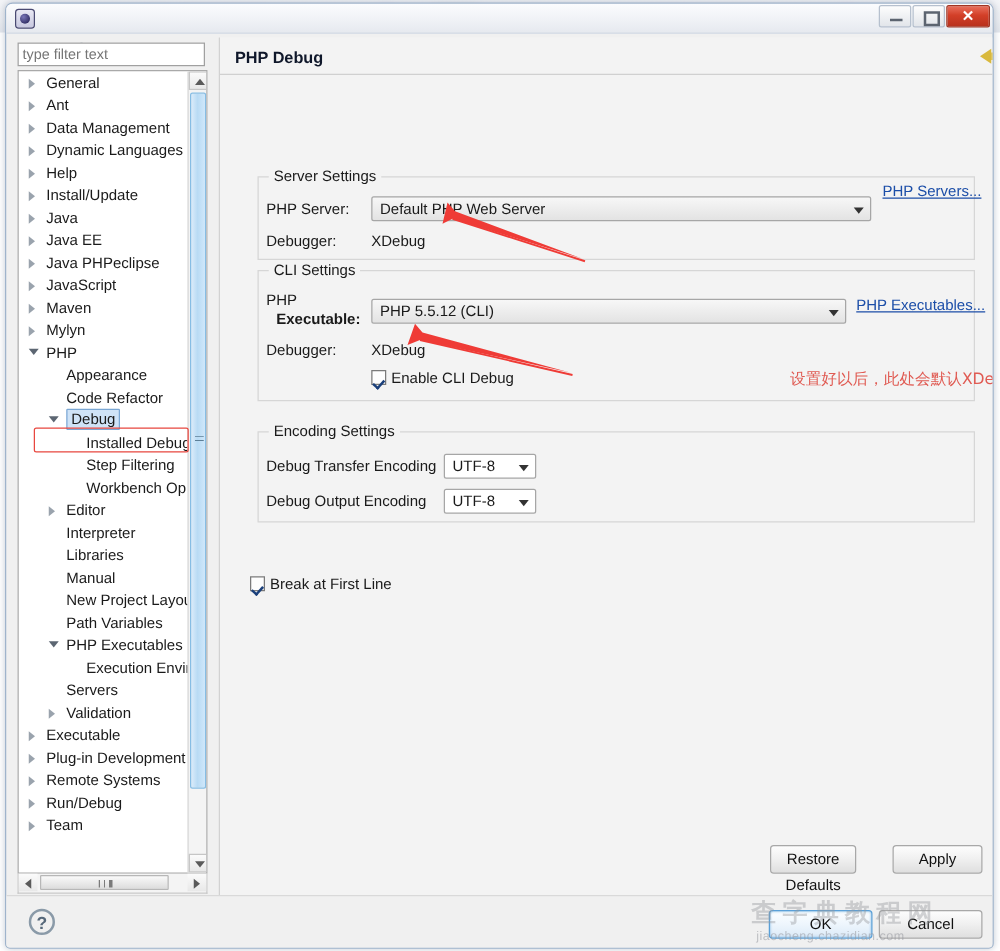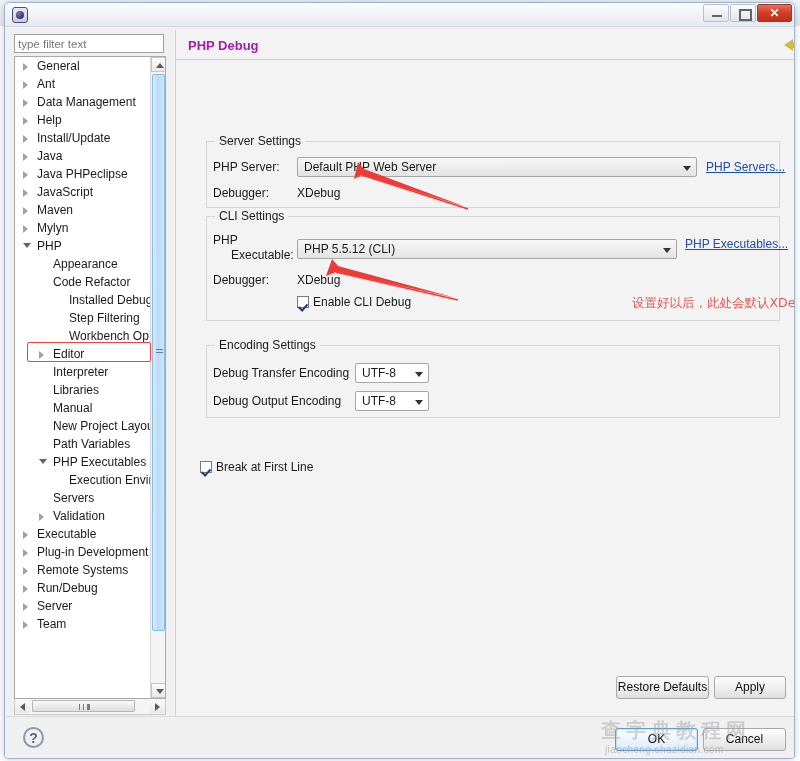--- a/index.html
+++ b/index.html
@@ -163,21 +163,21 @@
                       #7b7b7b 8px 9px);
   }
 
   
   #content {
     position: absolute; left: 170px; top: 27px; width: 619px; height: 686px;
     background: #f3f3f3; border-left: 1px solid #d2d2d2;
   }
   #page-title {
     position: absolute; left: 12px; top: 8px;
-    font-size: 13px; font-weight: bold; color: #a21caf;
+    font-size: 13px; font-weight: bold; color: #0f172a;
   }
   #title-sep {
     position: absolute; left: 0; top: 29px; width: 619px; height: 1px;
     background: #d0d0d0;
   }
   #navbar { position: absolute; right: 10px; top: 6px; height: 18px; }
   .nav-arrow-back {
     position: absolute; left: 0; top: 3px; width: 0; height: 0;
     border-top: 6px solid transparent; border-bottom: 6px solid transparent;
     border-right: 9px solid #d9b93d;
@@ -319,29 +319,37 @@
         <div class="tnode">
           <span class="arrow collapsed" style="left: 8px;"></span>
           <span class="tlabel" style="left: 22px;">Ant</span>
         </div>
         <div class="tnode">
           <span class="arrow collapsed" style="left: 8px;"></span>
           <span class="tlabel" style="left: 22px;">Data Management</span>
         </div>
         <div class="tnode">
           <span class="arrow collapsed" style="left: 8px;"></span>
+          <span class="tlabel" style="left: 22px;">Dynamic Languages</span>
+        </div>
+        <div class="tnode">
+          <span class="arrow collapsed" style="left: 8px;"></span>
           <span class="tlabel" style="left: 22px;">Help</span>
         </div>
         <div class="tnode">
           <span class="arrow collapsed" style="left: 8px;"></span>
           <span class="tlabel" style="left: 22px;">Install/Update</span>
         </div>
         <div class="tnode">
           <span class="arrow collapsed" style="left: 8px;"></span>
           <span class="tlabel" style="left: 22px;">Java</span>
+        </div>
+        <div class="tnode">
+          <span class="arrow collapsed" style="left: 8px;"></span>
+          <span class="tlabel" style="left: 22px;">Java EE</span>
         </div>
         <div class="tnode">
           <span class="arrow collapsed" style="left: 8px;"></span>
           <span class="tlabel" style="left: 22px;">Java PHPeclipse</span>
         </div>
         <div class="tnode">
           <span class="arrow collapsed" style="left: 8px;"></span>
           <span class="tlabel" style="left: 22px;">JavaScript</span>
         </div>
         <div class="tnode">
@@ -355,20 +363,24 @@
         <div class="tnode">
           <span class="arrow expanded" style="left: 8px;"></span>
           <span class="tlabel" style="left: 22px;">PHP</span>
         </div>
         <div class="tnode">
           <span class="tlabel" style="left: 38px;">Appearance</span>
         </div>
         <div class="tnode">
           <span class="tlabel" style="left: 38px;">Code Refactor</span>
         </div>
+        <div class="tnode selected">
+          <span class="arrow expanded" style="left: 24px;"></span>
+          <span class="tlabel" style="left: 38px;">Debug</span>
+        </div>
         <div class="tnode">
           <span class="tlabel" style="left: 54px;">Installed Debug</span>
         </div>
         <div class="tnode">
           <span class="tlabel" style="left: 54px;">Step Filtering</span>
         </div>
         <div class="tnode">
           <span class="tlabel" style="left: 54px;">Workbench Op</span>
         </div>
         <div class="tnode">
@@ -412,24 +424,20 @@
           <span class="arrow collapsed" style="left: 8px;"></span>
           <span class="tlabel" style="left: 22px;">Plug-in Development</span>
         </div>
         <div class="tnode">
           <span class="arrow collapsed" style="left: 8px;"></span>
           <span class="tlabel" style="left: 22px;">Remote Systems</span>
         </div>
         <div class="tnode">
           <span class="arrow collapsed" style="left: 8px;"></span>
           <span class="tlabel" style="left: 22px;">Run/Debug</span>
-        </div>
-        <div class="tnode">
-          <span class="arrow collapsed" style="left: 8px;"></span>
-          <span class="tlabel" style="left: 22px;">Server</span>
         </div>
         <div class="tnode">
           <span class="arrow collapsed" style="left: 8px;"></span>
           <span class="tlabel" style="left: 22px;">Team</span>
         </div>
       </div>
 
     <div id="tree-vsb">
       <div class="sb-arrow" id="vsb-up">
           <i></i>
@@ -470,29 +478,29 @@
     </div>
 
 
     <div class="group" style="left:30px; top:111px; width:574px; height:67px;">
       <div class="glabel">Server Settings</div>
       <div class="fld-label" style="left:6px; top:18px;">PHP Server:</div>
       <div class="combo" style="left:90px; top:15px; width:400px;">
         <div class="ctext">Default PHP Web Server</div>
         <div class="cbtn"></div>
       </div>
-      <div class="link" style="left:499px; top:18px;">PHP Servers...</div>
+      <div class="link" style="left:499px; top:4px;">PHP Servers...</div>
       <div class="fld-label" style="left:6px; top:44px;">Debugger:</div>
       <div class="fld-label" style="left:90px; top:44px;">XDebug</div>
     </div>
 
     <div class="group" style="left:30px; top:186px; width:574px; height:105px;">
       <div class="glabel">CLI Settings</div>
       <div class="fld-label" style="left:6px; top:16px;">PHP</div>
-      <div class="fld-label" style="left:24px; top:31px;">Executable:</div>
+      <div class="fld-label" style="left:14px; top:31px;font-weight:bold;">Executable:</div>
       <div class="combo" style="left:90px; top:22px; width:380px;">
         <div class="ctext">PHP 5.5.12 (CLI)</div>
         <div class="cbtn"></div>
       </div>
       <div class="link" style="left:478px; top:20px;">PHP Executables...</div>
       <div class="fld-label" style="left:6px; top:56px;">Debugger:</div>
       <div class="fld-label" style="left:90px; top:56px;">XDebug</div>
       <div class="cbrow" style="left:90px; top:78px;">
         <div class="cbox checked"></div>
         <div class="cbtext">Enable CLI Debug</div>
@@ -521,21 +529,21 @@
     <svg class="anno-arrow" style="left:160px; top:125px; width:140px; height:60px;" viewBox="0 0 140 60">
       <path d="M 130 52 L 28 14 L 22 7 L 18 24 L 26 20 Z" fill="#ef3b36"></path>
       <path d="M 26 20 L 132 54" stroke="#ef3b36" stroke-width="1.5" fill="none"></path>
     </svg>
     <svg class="anno-arrow" style="left:130px; top:218px; width:160px; height:60px;" viewBox="0 0 160 60">
       <path d="M 150 50 L 32 18 L 26 11 L 20 28 L 30 24 Z" fill="#ef3b36"></path>
       <path d="M 30 24 L 152 52" stroke="#ef3b36" stroke-width="1.5" fill="none"></path>
     </svg>
     <div id="anno-text">设置好以后，此处会默认XDebug</div>
 
-    <div class="btn" style="left:440px; top:646px; width:93px;">Restore Defaults</div>
+    <div class="btn" style="left:440px; top:646px; width:69px;">Restore Defaults</div>
     <div class="btn" style="left:538px; top:646px; width:72px;">Apply</div>
   </div>
 
   <div id="footer">
     <div id="help-icon">?</div>
     <div class="btn default" style="left:610px; top:11px; width:83px;">OK</div>
     <div class="btn" style="left:698px; top:11px; width:83px;">Cancel</div>
   </div>
 
   <div id="watermark">

